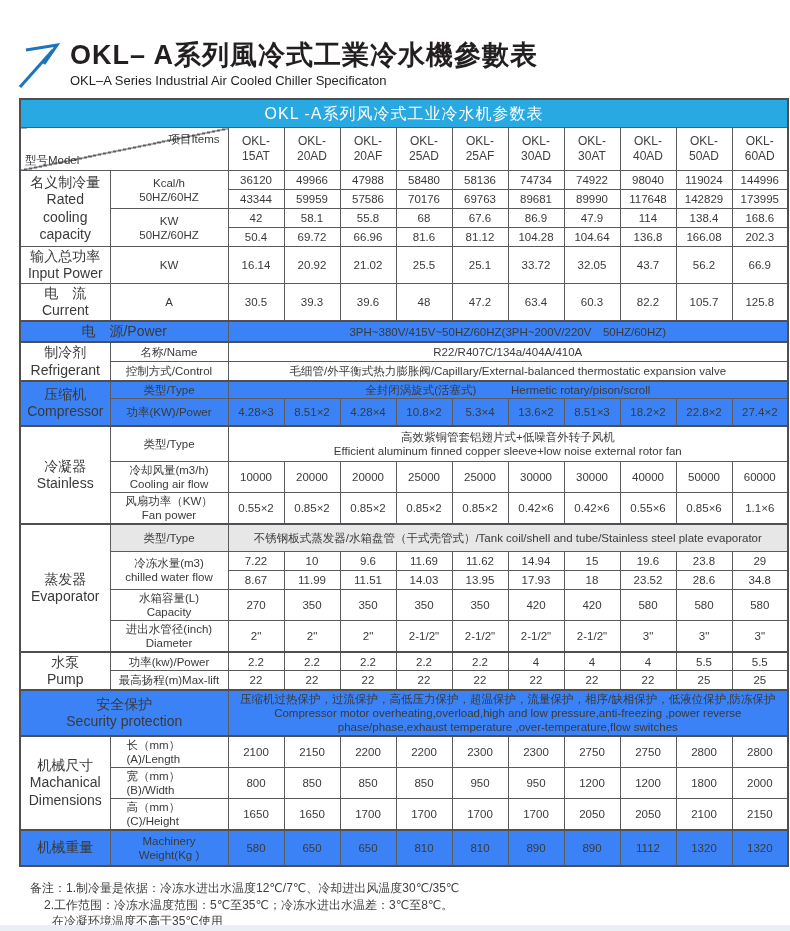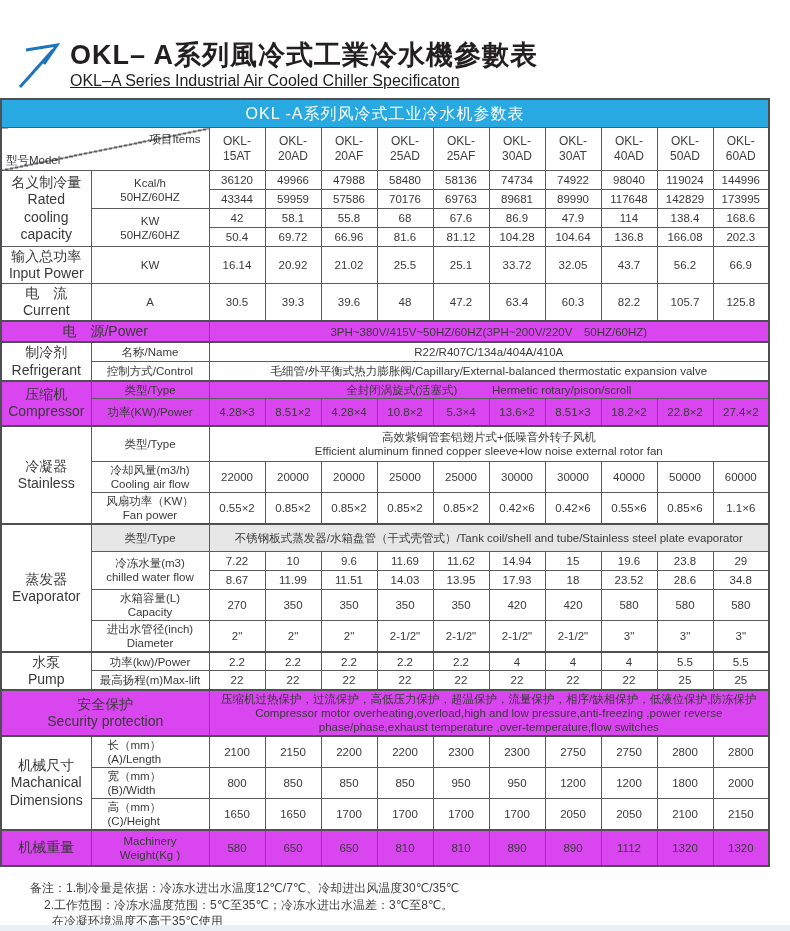--- a/index.html
+++ b/index.html
@@ -1,29 +1,29 @@
 <!DOCTYPE html>
 <html><head>
 <meta charset="utf-8">
 <style>
   html,body{margin:0;padding:0;background:#ffffff;}
   body{width:790px;height:931px;position:relative;font-family:"Liberation Sans","DejaVu Sans",sans-serif;color:#3a3a3a;overflow:hidden;}
   .doc-header{display:flex;align-items:flex-end;padding:36px 0 8px 16px;}
   .arrow-wrap{width:50px;height:54px;flex:0 0 50px;margin-right:4px;}
   .title-block h1{margin:0;font-size:27px;line-height:30px;font-weight:700;color:#231f20;letter-spacing:1px;}
-  .title-block h2{margin:2px 0 0 0;font-size:16px;line-height:18px;font-weight:400;color:#231f20;text-decoration:underline;}
-  table{border-collapse:collapse;table-layout:fixed;width:768px;border:2px solid #4d4f52;}
+  .title-block h2{margin:2px 0 0 0;font-size:13px;line-height:18px;font-weight:400;color:#231f20;}
+  table{border-collapse:collapse;table-layout:fixed;width:768px;margin-left:19px;border:2px solid #4d4f52;}
   td{border:1px solid #595b5e;text-align:center;vertical-align:middle;padding:1px 2px;font-size:11.5px;line-height:1.22;white-space:pre-line;overflow:hidden;}
   .caption-row td{background:#29a9e1;color:#ffffff;font-size:16px;font-weight:400;border:none;height:25px;letter-spacing:1px;}
   .model{font-size:12px;color:#404040;}
   .label{font-size:14px;}
   .sub{font-size:11.5px;}
   .sub.left{text-align:left;padding-left:16px;}
   .gray{background:#e7e7e7;}
-  tr.gray td{background:#d946ef;}
+  tr.gray td{background:#3b82f6;}
   .thick{border-top:2px solid #4d4f52;}
   .corner{position:relative;padding:0;background:
     linear-gradient(to bottom right,transparent calc(50% - 0.8px),#595b5e calc(50% - 0.8px),#595b5e calc(50% + 0.8px),transparent calc(50% + 0.8px));}
   .corner-model{position:absolute;left:4px;bottom:3px;font-size:11.5px;}
   .corner-items{position:absolute;right:8px;top:4px;font-size:11.5px;}
   .rh18{height:18px}.rh19{height:19px}.rh27{height:27px}.rh30{height:30px}
   .rh31{height:31px}.rh32{height:32px}.rh36{height:36px}.rh50{height:44px}
   .notes{margin:13px 0 0 30px;font-size:12px;line-height:16.5px;color:#404040;}
   .indent1{padding-left:14px;}
   .indent2{padding-left:22px;}
@@ -219,21 +219,21 @@
   <tr class="rh36">
     <td rowspan="3" class="label thick">冷凝器
 Stainless</td>
     <td class="sub thick">类型/Type</td>
     <td colspan="10" class="thick">高效紫铜管套铝翅片式+低噪音外转子风机
 Efficient aluminum finned copper sleeve+low noise external rotor fan</td>
   </tr>
   <tr class="rh31">
     <td class="sub">冷却风量(m3/h)
 Cooling air flow</td>
-    <td class="val">22000</td>
+    <td class="val">10000</td>
         <td class="val">20000</td>
         <td class="val">20000</td>
         <td class="val">25000</td>
         <td class="val">25000</td>
         <td class="val">30000</td>
         <td class="val">30000</td>
         <td class="val">40000</td>
         <td class="val">50000</td>
         <td class="val">60000</td>
   </tr>

